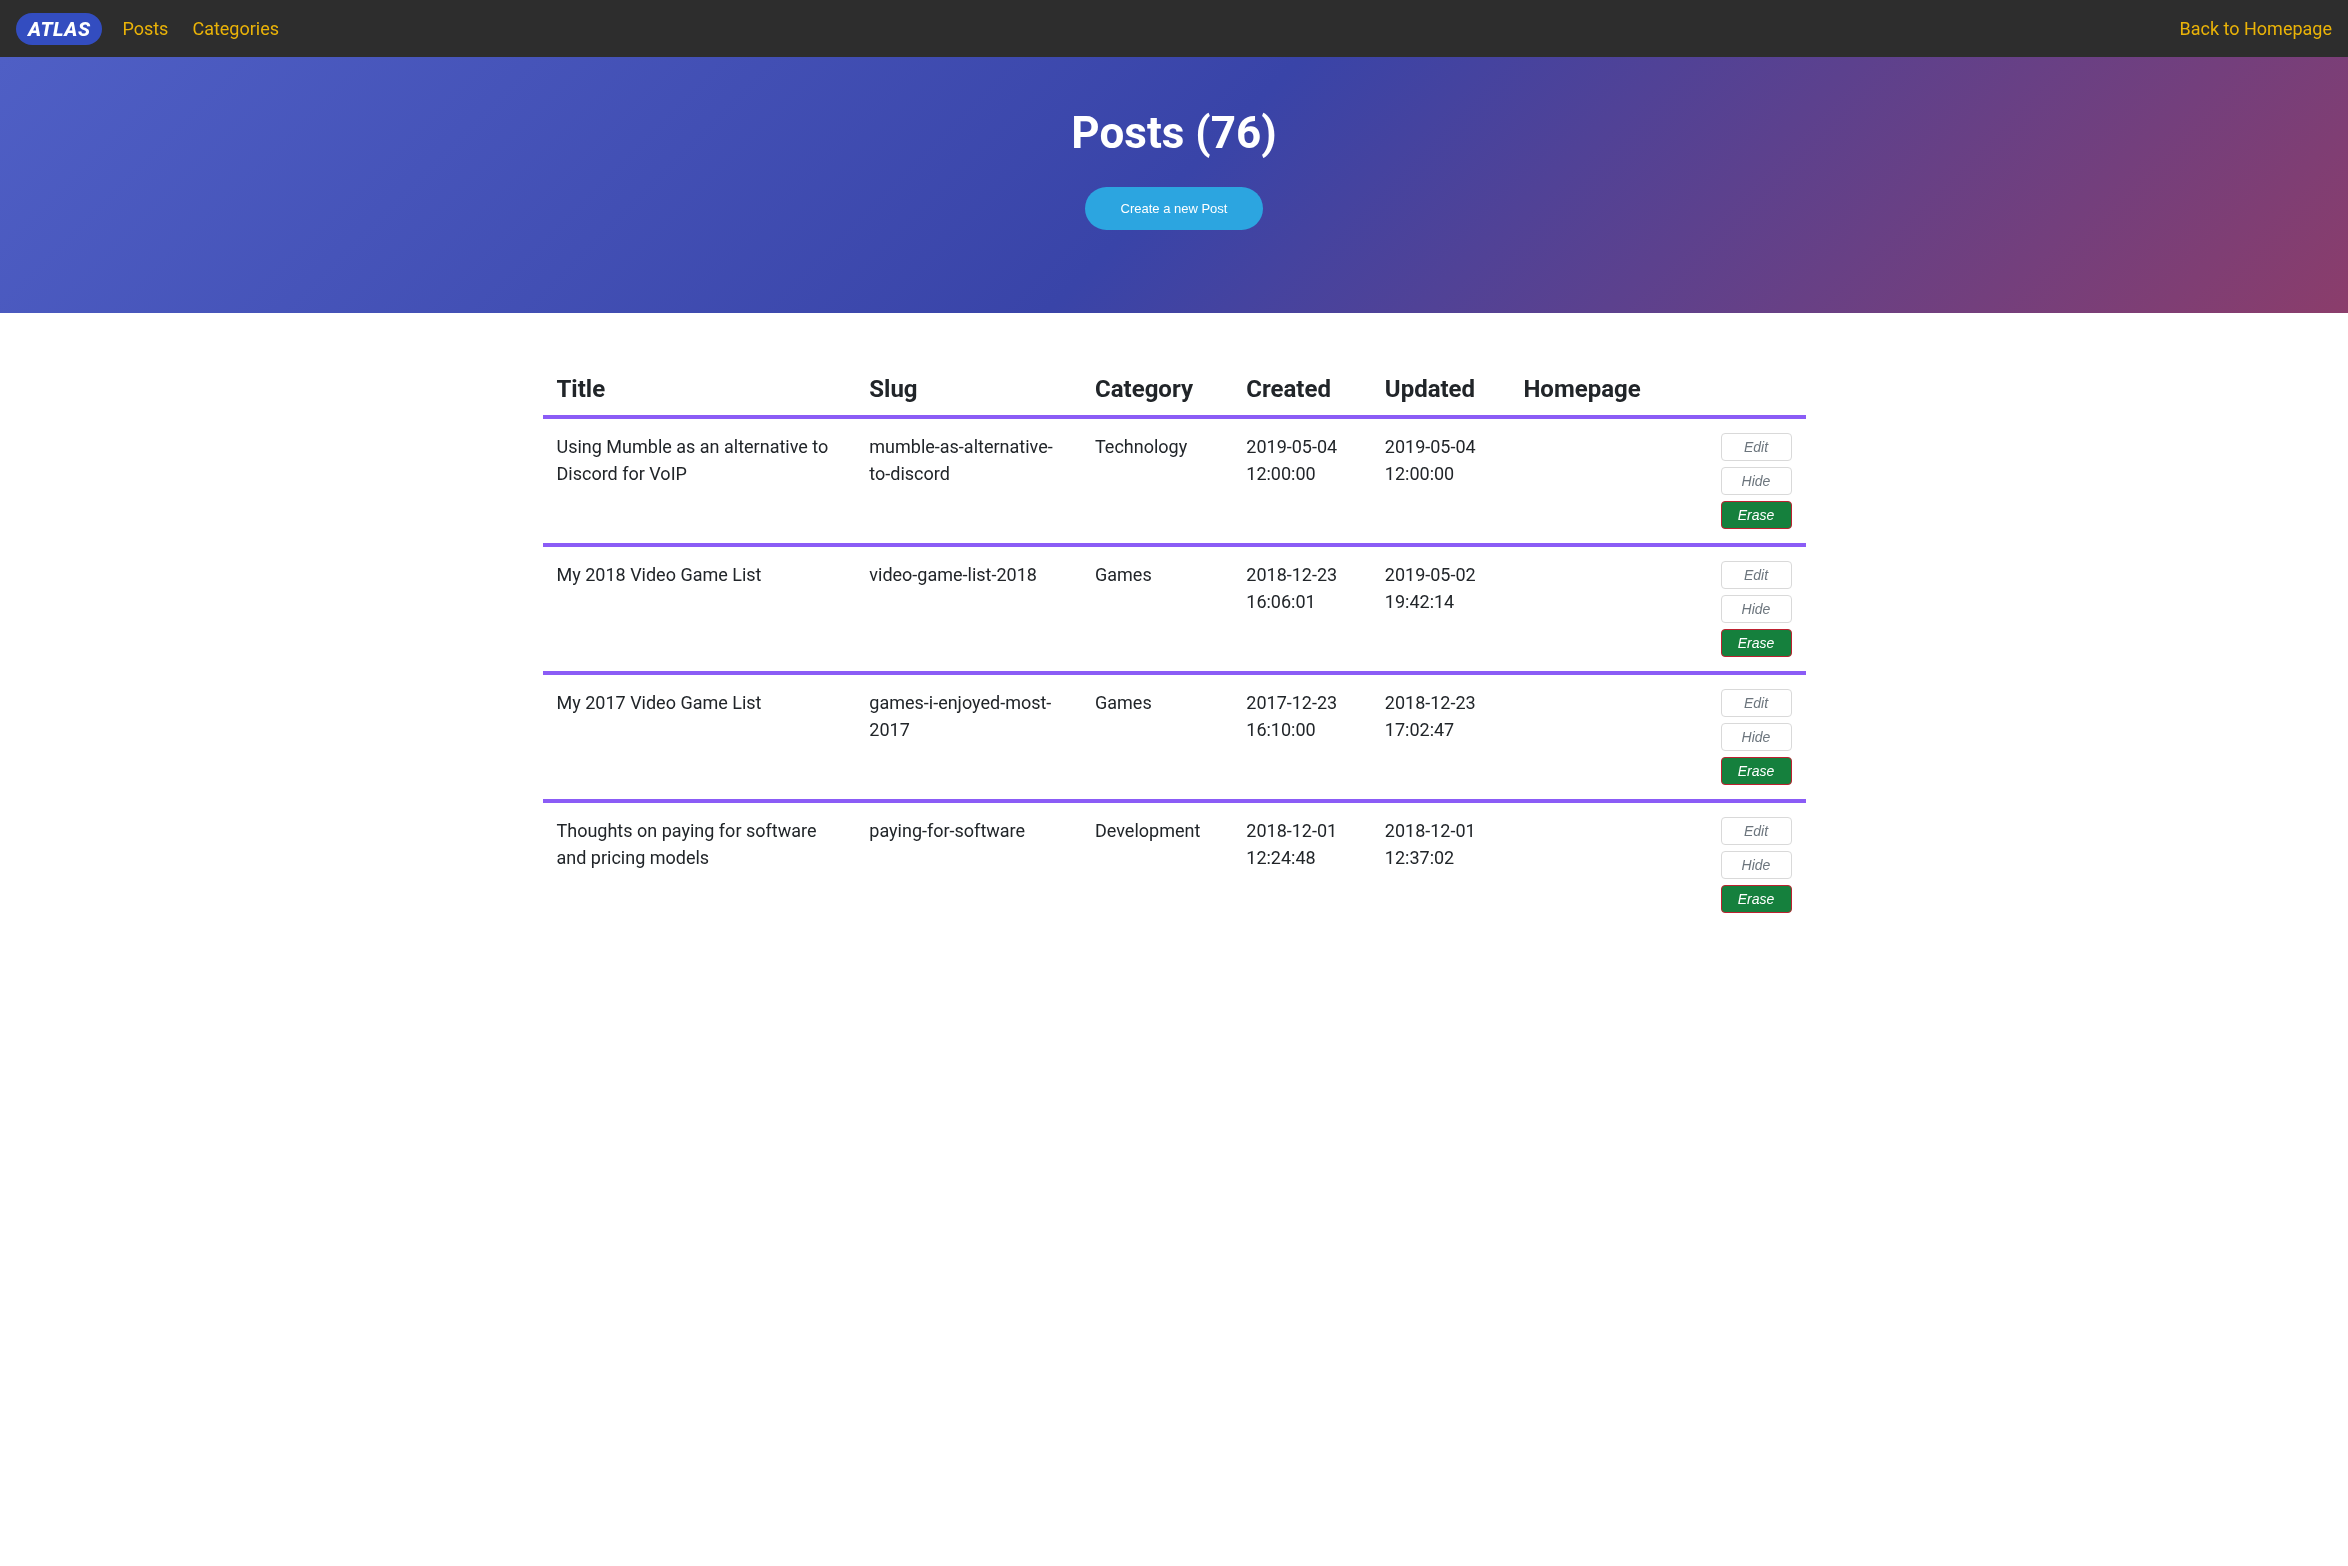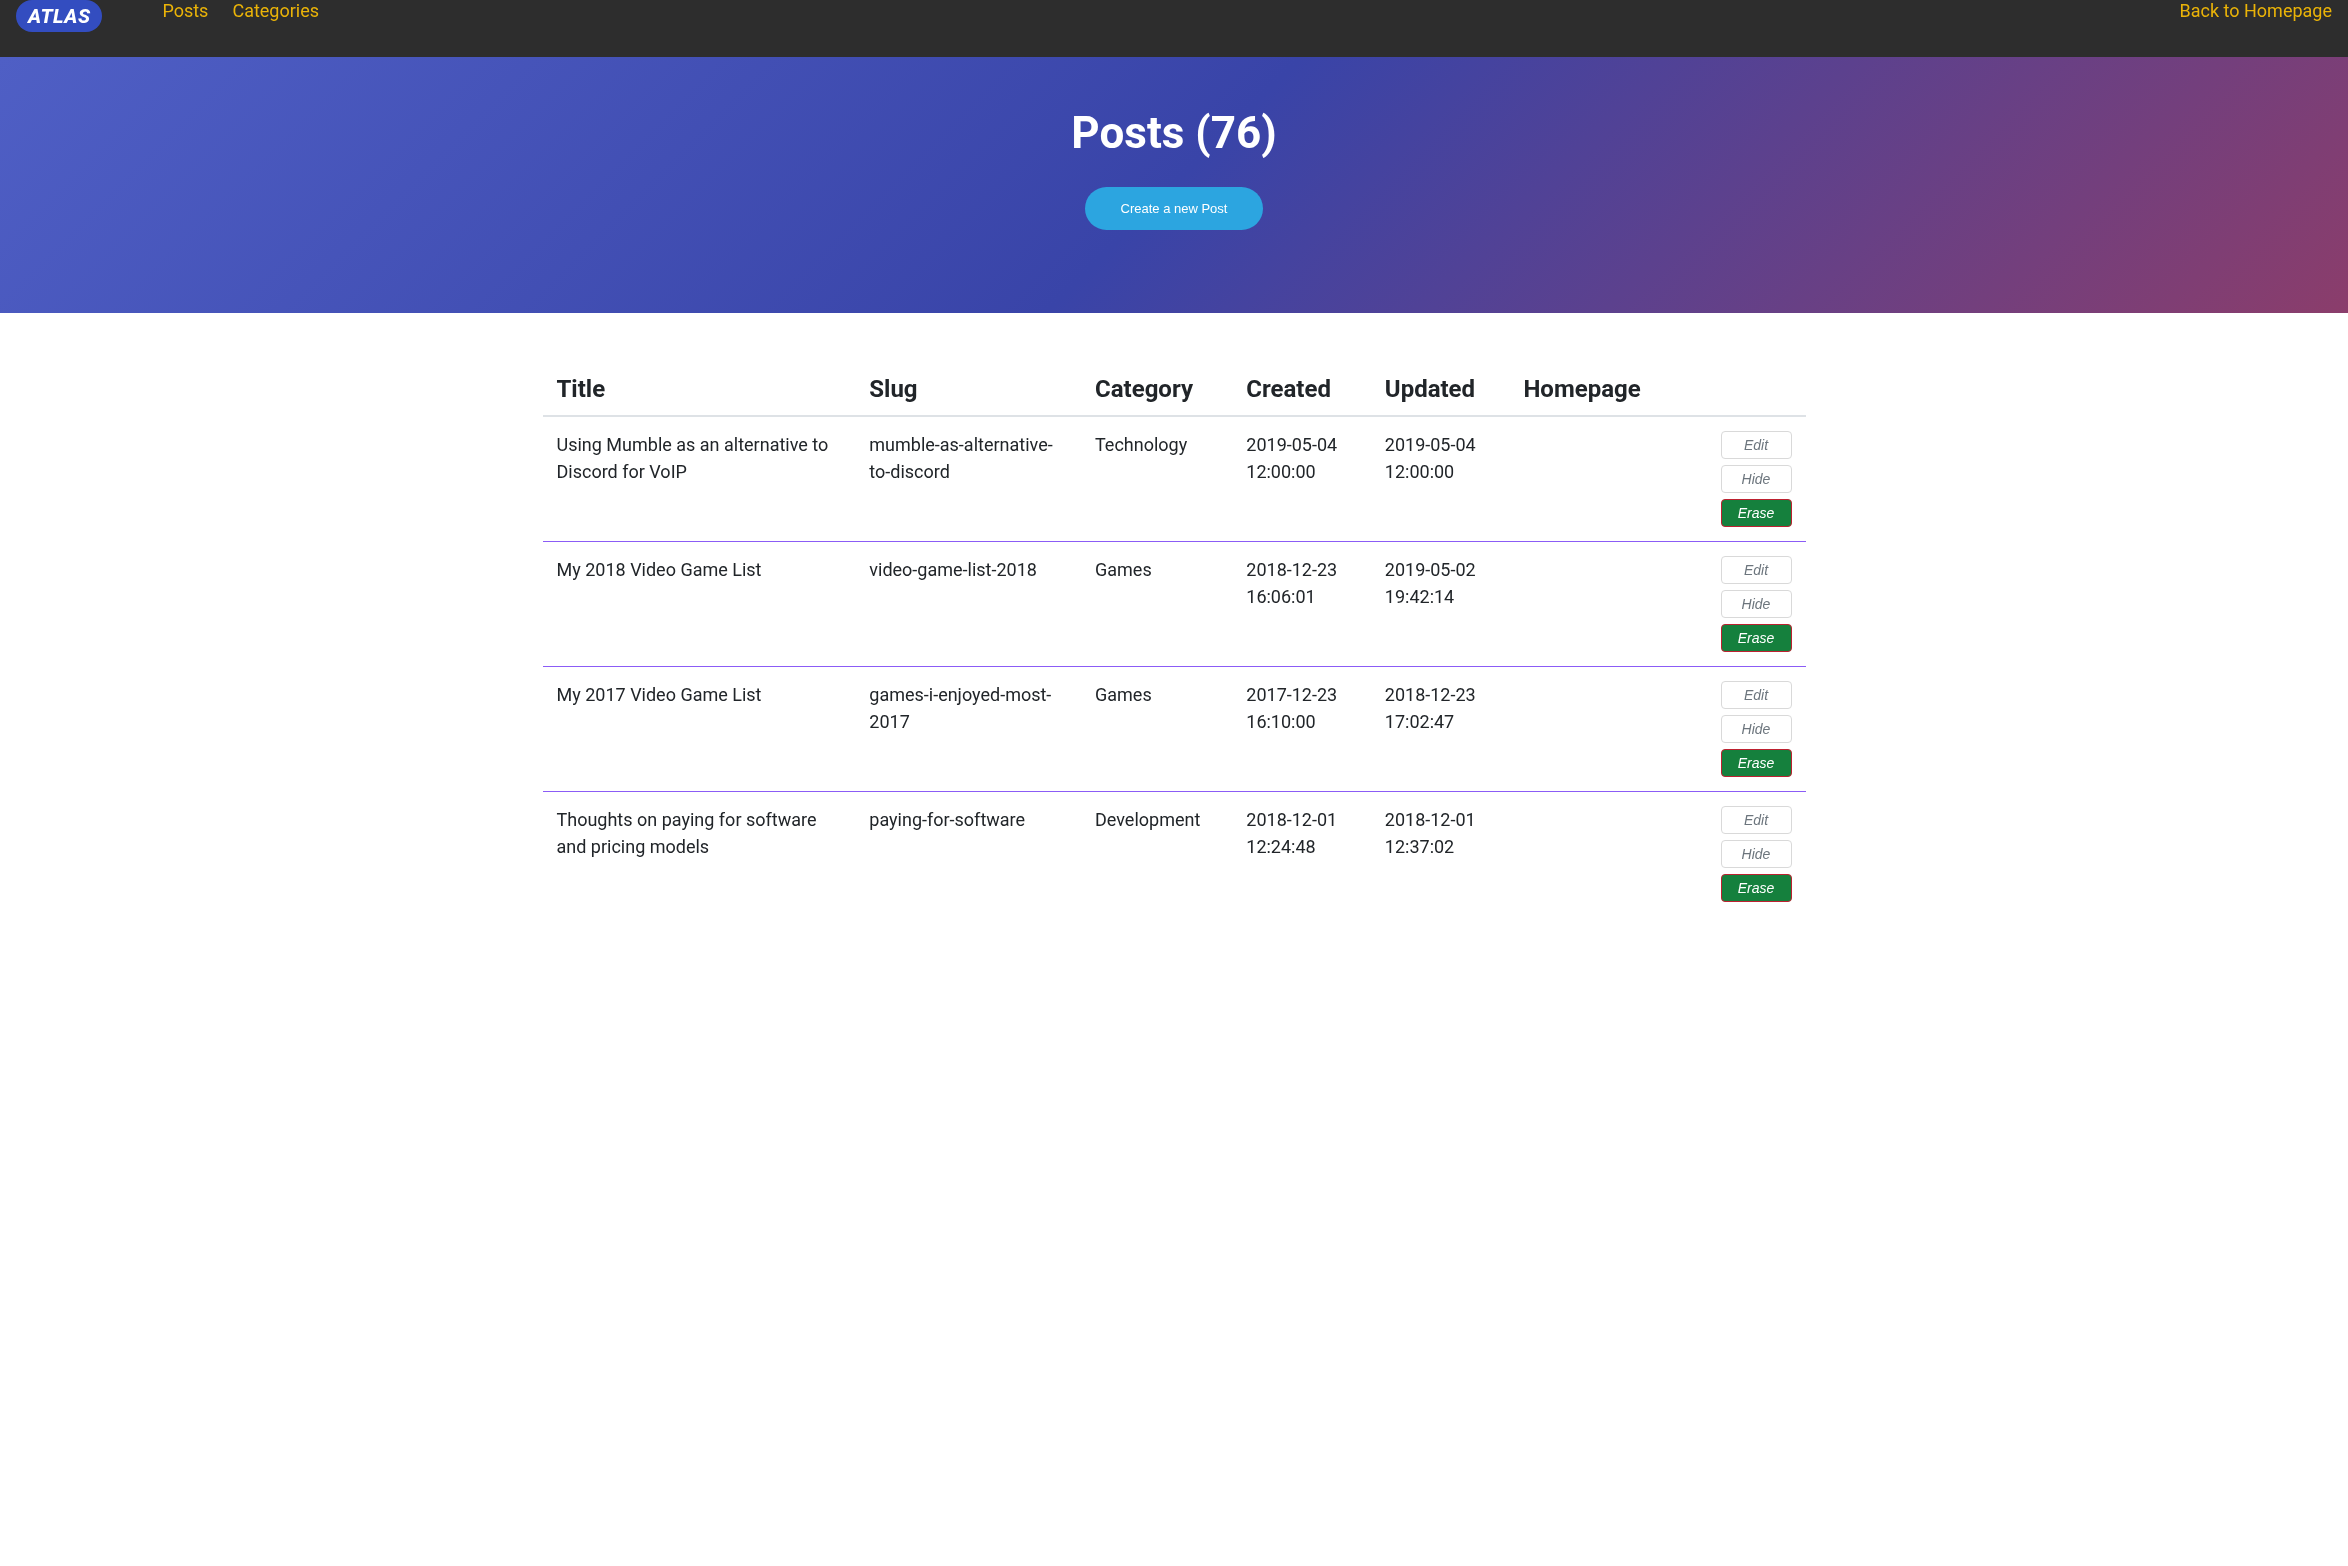--- a/index.html
+++ b/index.html
@@ -10,23 +10,22 @@
     body {
       font-family: -apple-system, BlinkMacSystemFont, "Segoe UI", Roboto, "Helvetica Neue", Arial, sans-serif;
       font-size: 16px;
       color: #212529;
       background: #fff;
     }
     .navbar {
       background: #2d2d2d;
       height: 57px;
       display: flex;
-      align-items: flex-start;
+      align-items: center;
       padding: 0 16px;
-      gap: 40px;
     }
     .navbar-brand {
       background: #334dc0;
       color: #fff;
       font-weight: 800;
       font-size: 20px;
       padding: 4px 12px;
       border-radius: 16px;
       margin-right: 20px;
       letter-spacing: 0.5px;
@@ -79,21 +78,21 @@
     th {
       text-align: left;
       font-weight: 700;
       padding: 12px 14px;
       font-size: 24px;
       border-bottom: 2px solid #dee2e6;
       color: #212529;
     }
     td {
       padding: 14px 14px;
-      border-top: 1px solid #8b5cf6;
+      border-top: 4px solid #8b5cf6;
       vertical-align: top;
       font-size: 18px;
       line-height: 1.5;
     }
     .actions-cell {
       text-align: right;
       white-space: nowrap;
     }
     .btn {
       display: block;

